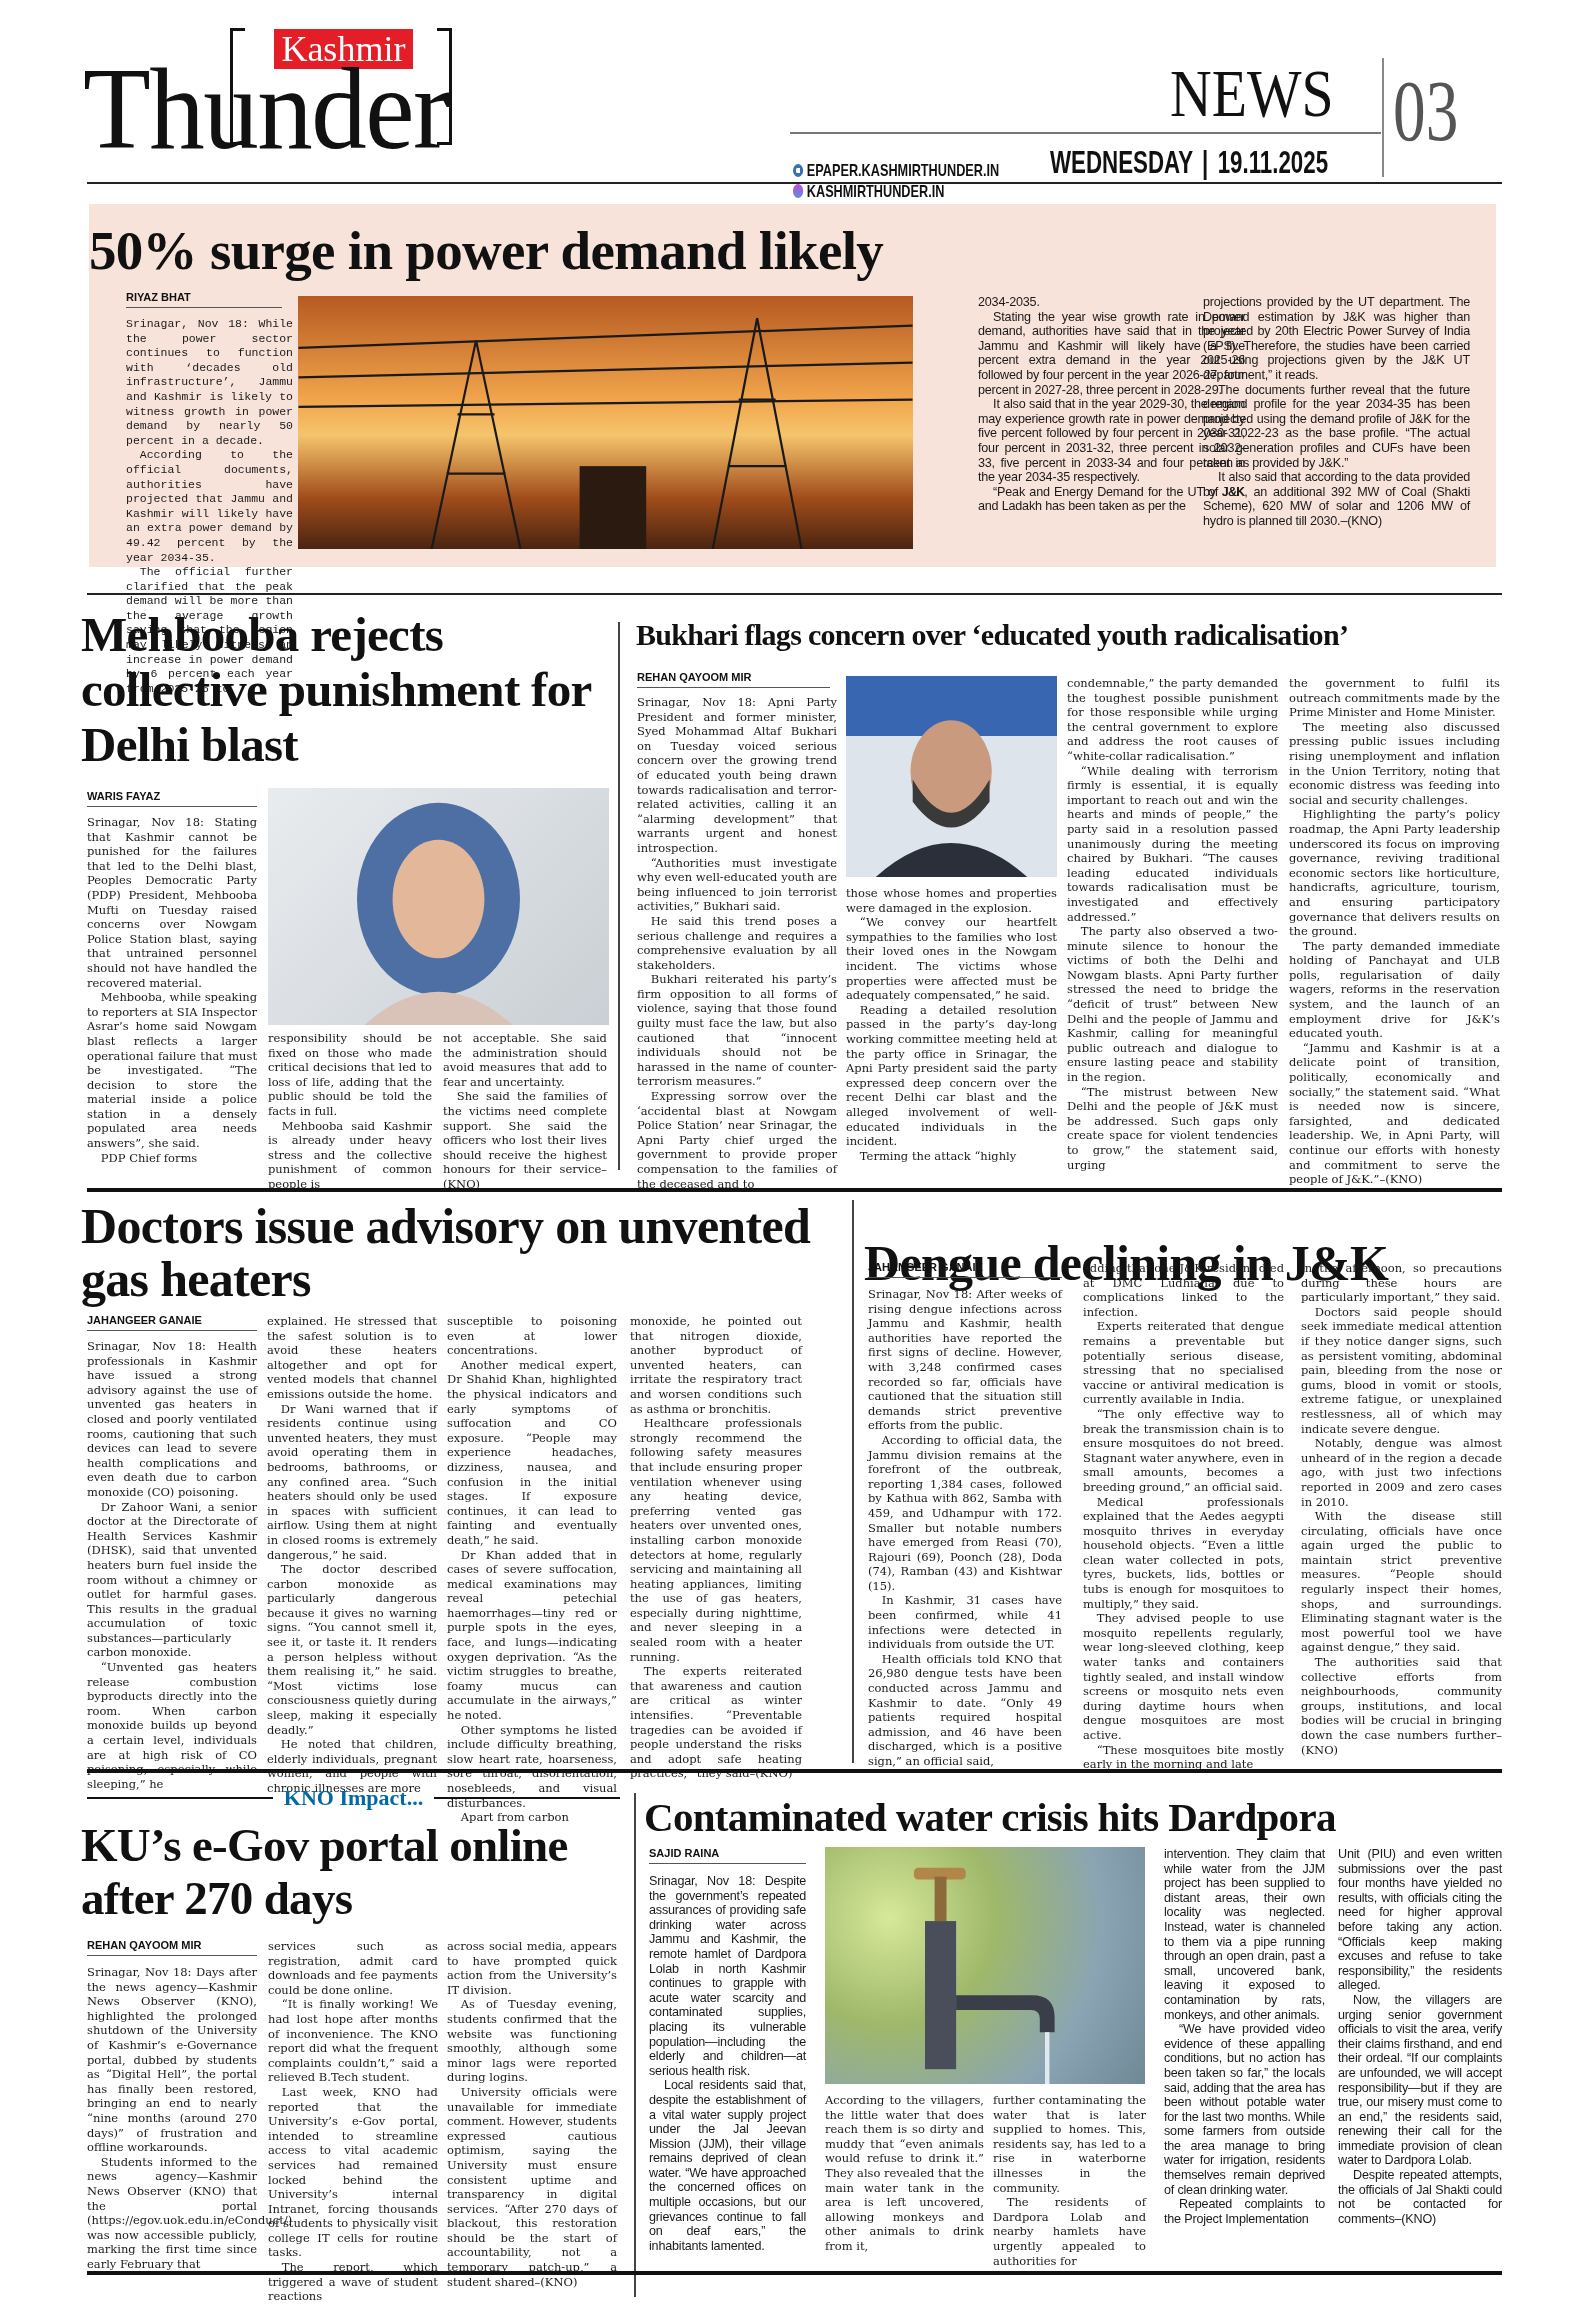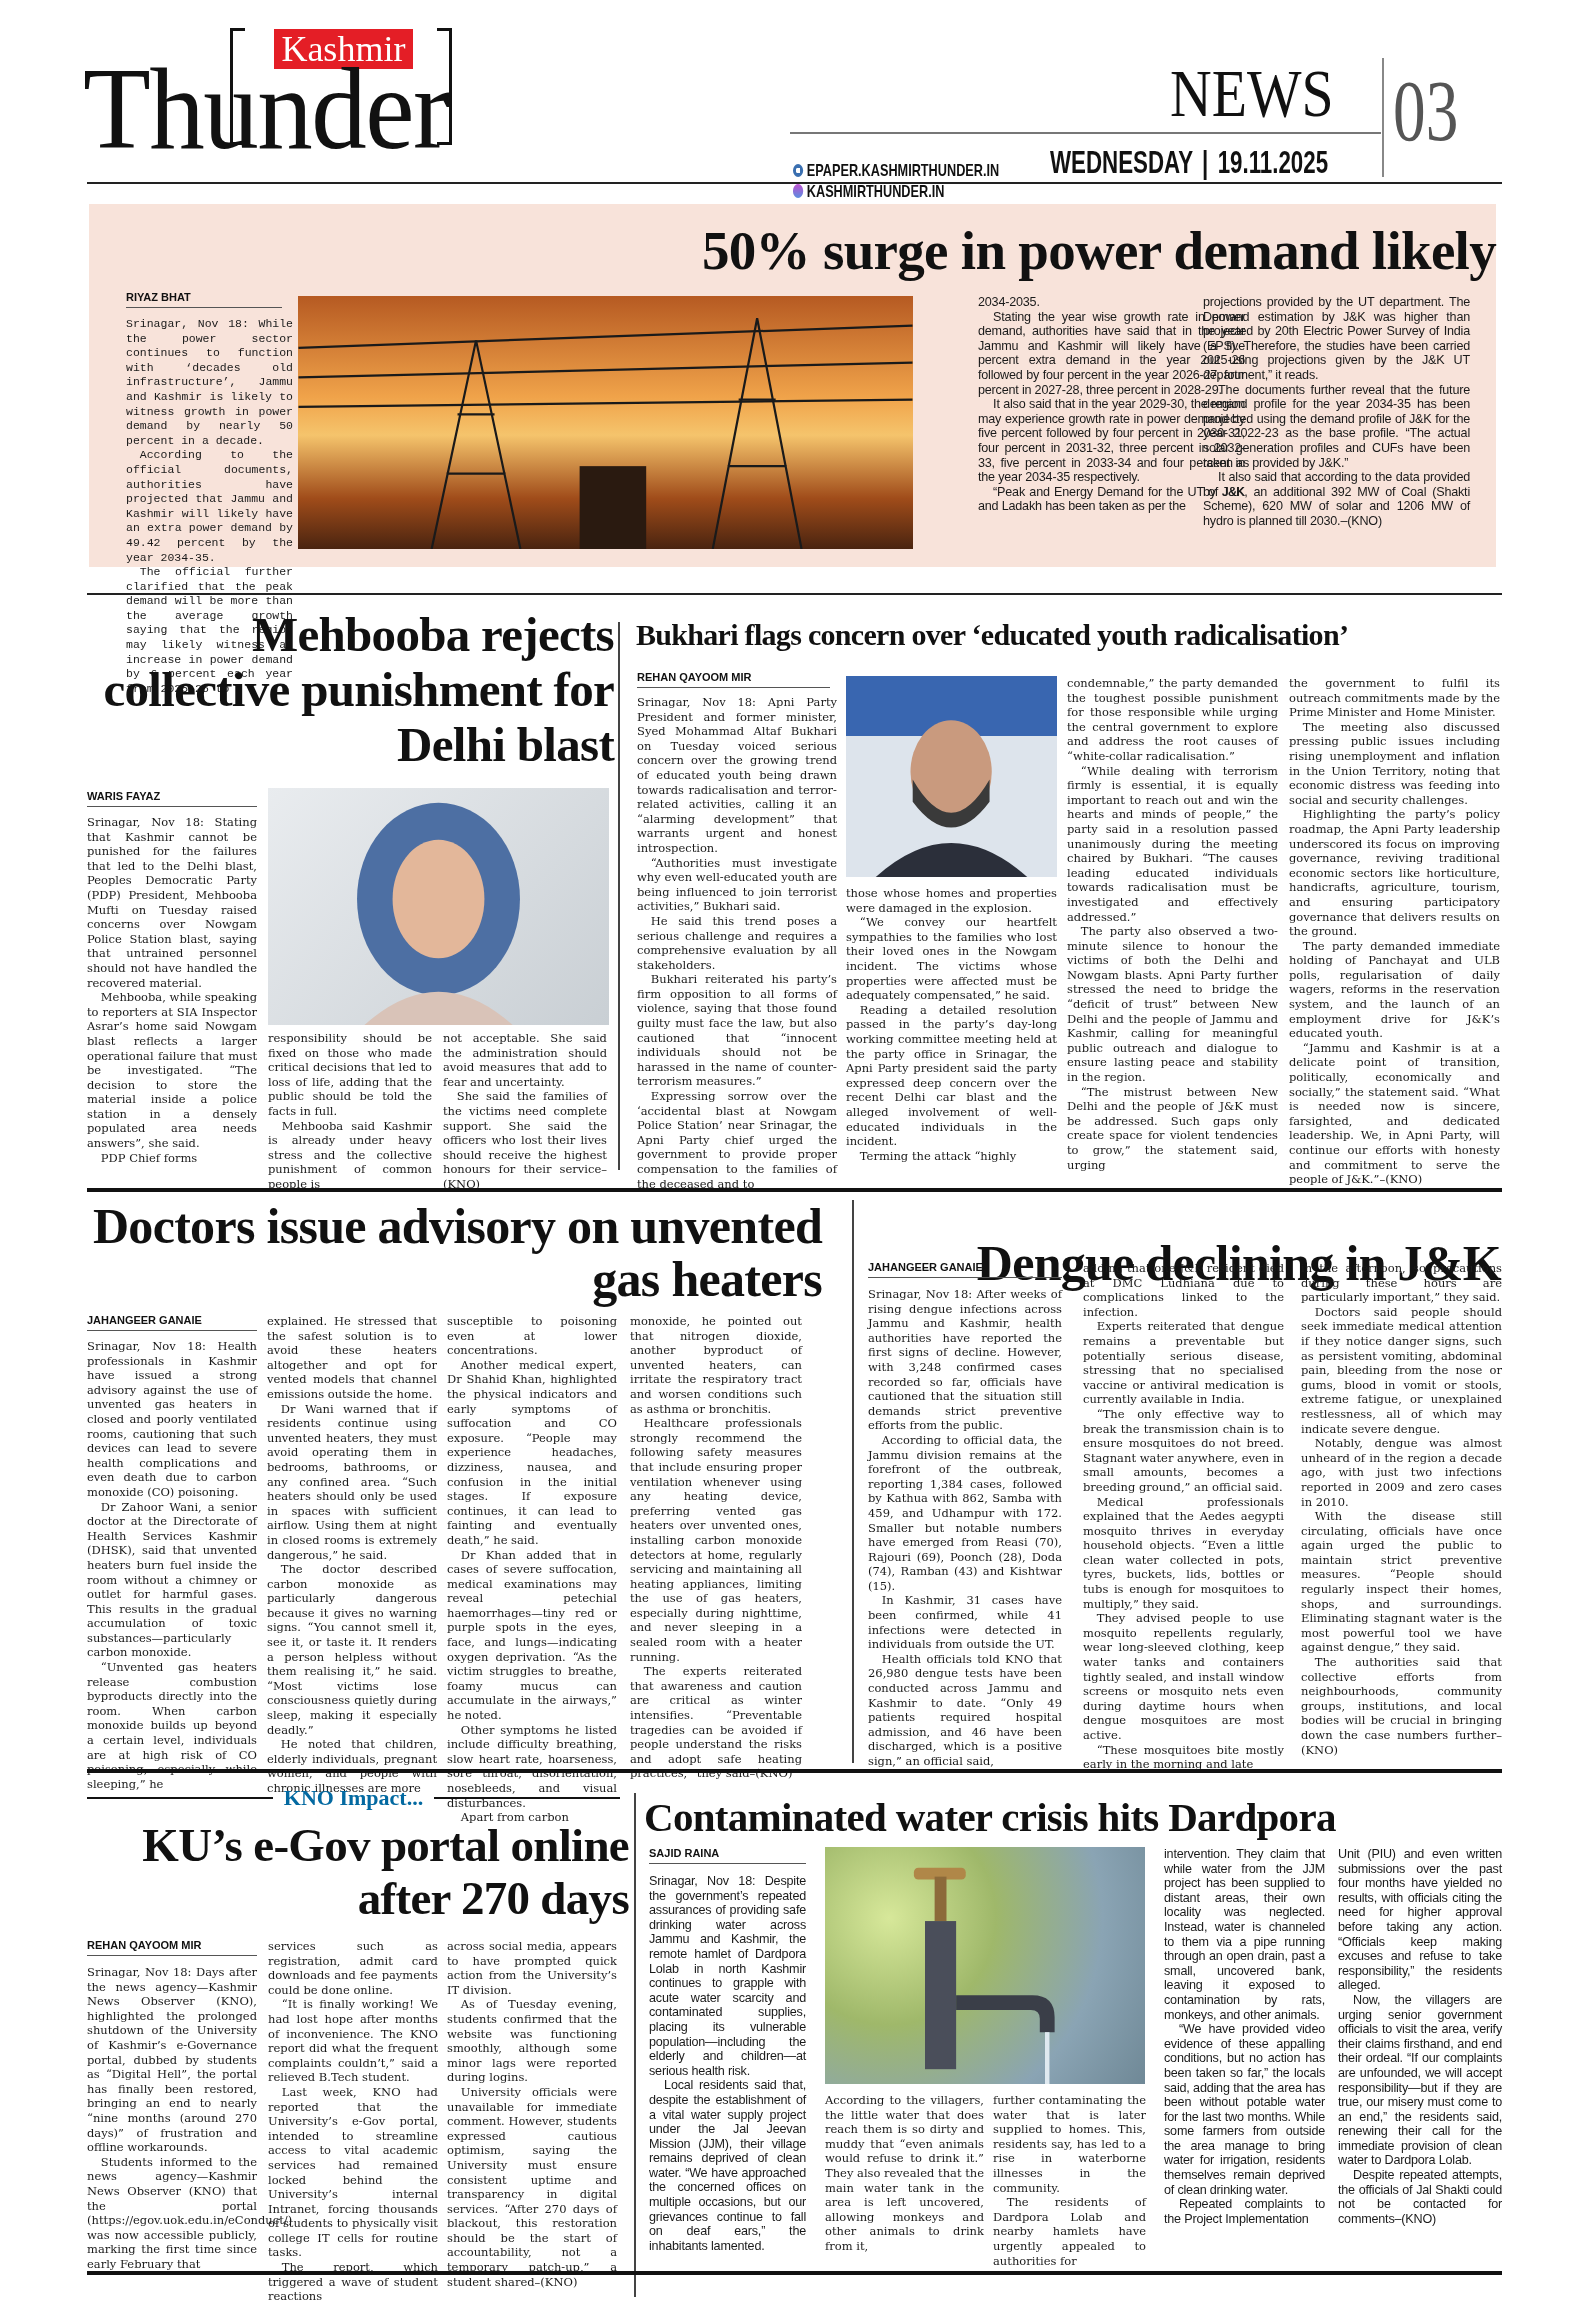--- a/index.html
+++ b/index.html
@@ -14,21 +14,21 @@
   .news-label{left:1170px;top:59px;font-family:"Liberation Serif",serif;font-size:68px;line-height:68px;transform:scaleX(0.85);transform-origin:left;}
   .page-num{left:1393px;top:67px;font-family:"Liberation Serif",serif;font-size:87px;line-height:87px;color:#555;transform:scaleX(0.75);transform-origin:left;}
   .vline-head{left:1382px;top:58px;width:1.5px;height:119px;background:#888;}
   .urlrule{left:790px;top:132px;width:591px;height:2.2px;background:#777;}
   .url-line{font-family:"Liberation Sans",sans-serif;font-size:16.3px;font-weight:bold;transform:scaleX(0.78);transform-origin:left;display:flex;align-items:center;gap:4.4px;}
   .url-ico{width:13.3px;height:13.3px;border-radius:50%;display:inline-block;}
   .dateline{left:1050px;top:145px;font-family:"Liberation Sans",sans-serif;font-size:31px;font-weight:bold;transform:scaleX(0.72);transform-origin:left;white-space:nowrap;}
   .rule-thick{height:3.7px;background:#111;}
   .rule-thin{height:1.5px;background:#222;}
   .power-box{left:89px;top:204px;width:1407px;height:363px;background:#f8e3da;}
-  .headline{font-family:"Liberation Serif",serif;font-weight:bold;color:#111;text-align:right;letter-spacing:-0.7px;}
+  .headline{font-family:"Liberation Serif",serif;font-weight:bold;color:#111;text-align:left;letter-spacing:-0.7px;}
   .col{position:absolute;font-family:"DejaVu Serif",serif;font-size:11.5px;line-height:14.6px;text-align:justify;hyphens:auto;color:#1a1a1a;}
   .col p{margin:0;text-indent:1.2em;}
   .col p:first-child{text-indent:0;}
   .narrow{font-family:"Liberation Sans",sans-serif;font-size:12.6px;line-height:14.6px;letter-spacing:-0.2px;}
   .byline{position:absolute;font-family:"Liberation Sans",sans-serif;font-weight:bold;font-size:11px;border-bottom:1.5px solid #555;padding-bottom:4.4px;transform-origin:left;}
   .photo{position:absolute;overflow:hidden;}
   .vsep{position:absolute;width:1.5px;background:#444;}
   .kno-tag{font-family:"Liberation Serif",serif;font-weight:bold;color:#0369a1;font-size:22px;}
 </style>
 </head>

